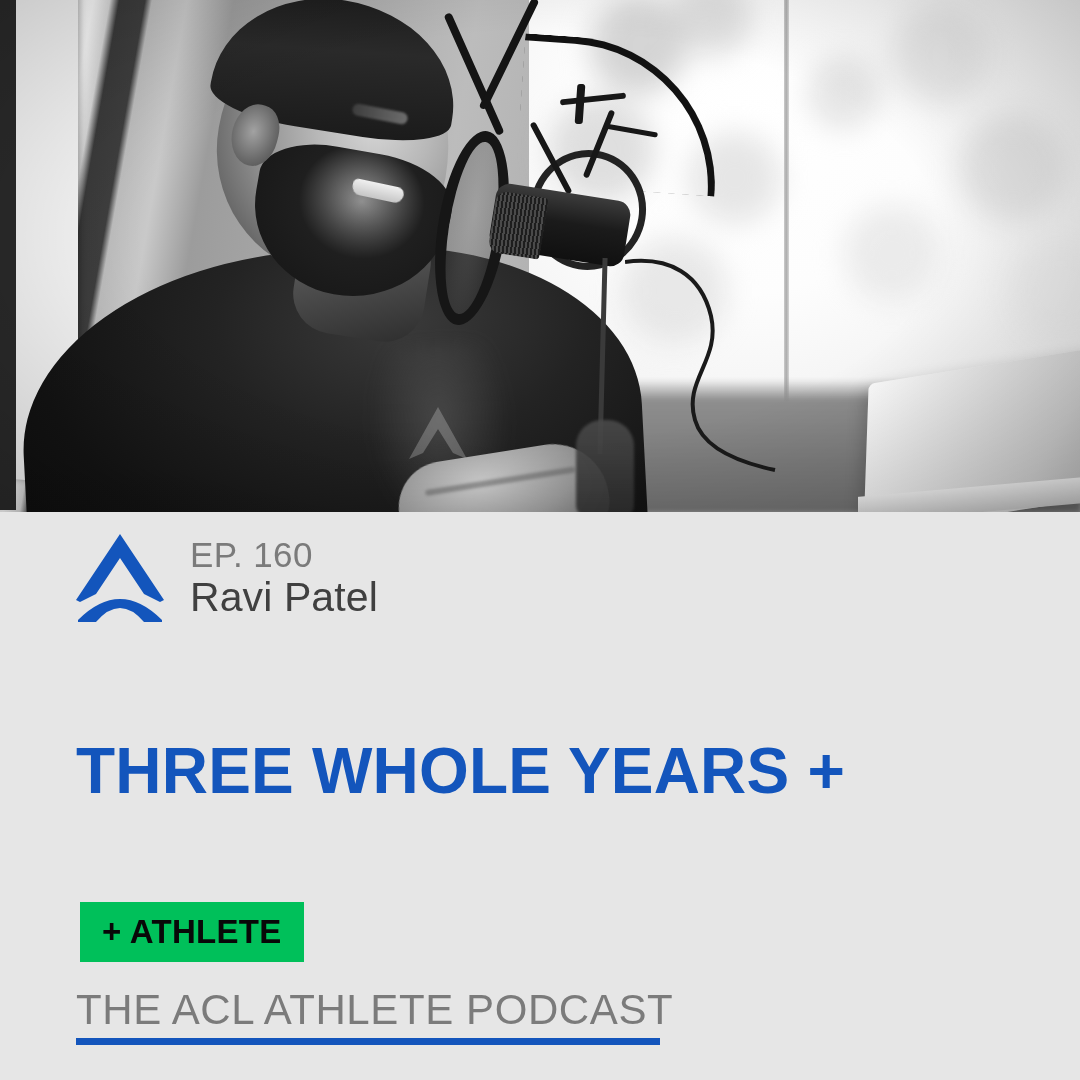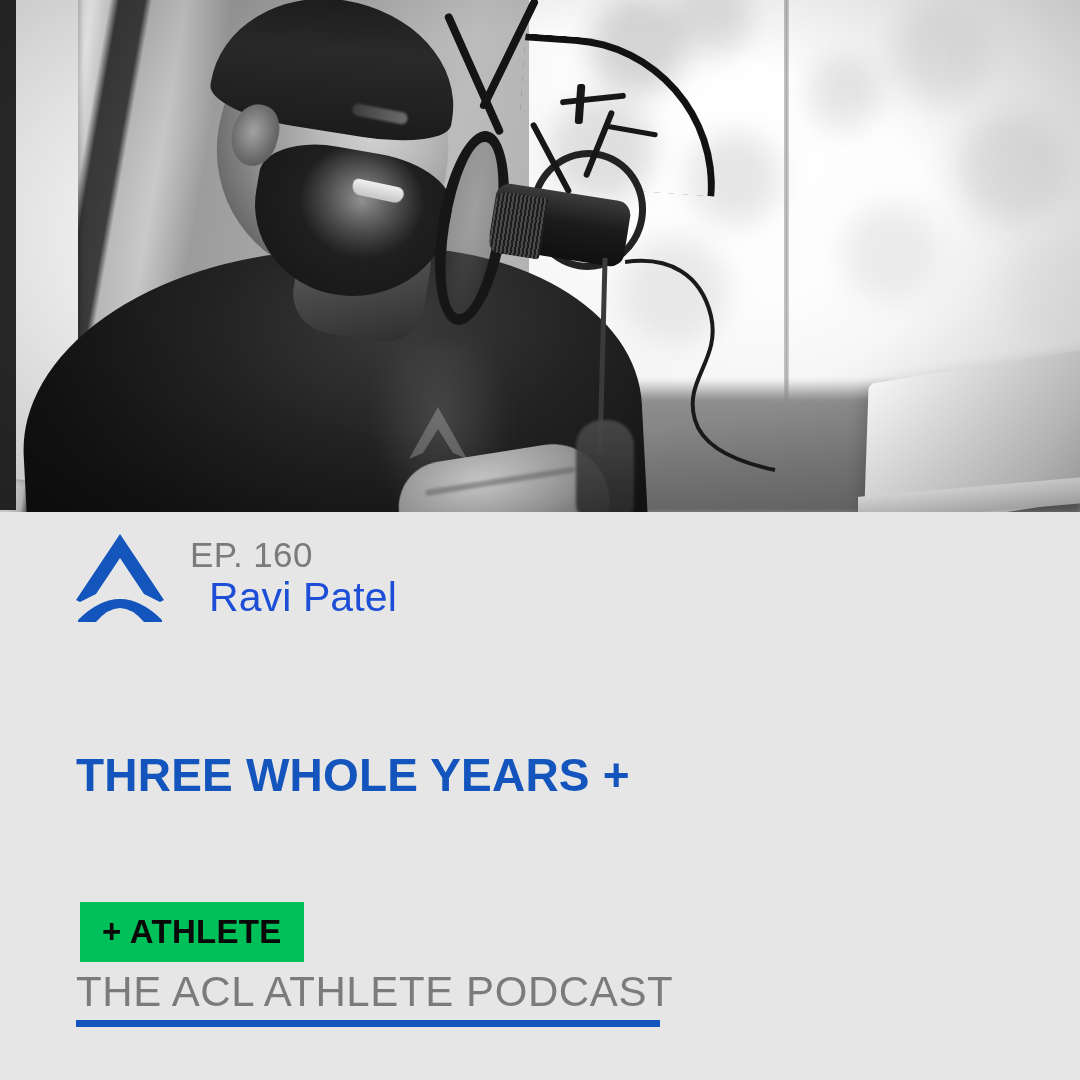--- a/index.html
+++ b/index.html
@@ -369,41 +369,39 @@
     font-weight:500;
     letter-spacing:.4px;
     color:#7b7b7b;
     line-height:1.06;
     white-space:nowrap;
   }
   .ep-guest {
     font-size:41px;
     font-weight:500;
     letter-spacing:.1px;
-    color:#1d4ed8;
+    color:#404040;
     line-height:1.18;
     white-space:nowrap;
-    margin-left:19px;
   }
 
   
   .headline {
     position:absolute;
     left:76px; top:216px;
     width:960px;
   }
   .headline-line {
-    font-size:46px;
+    font-size:64px;
     font-weight:700;
     letter-spacing:.2px;
     line-height:1.36;
     color:#1355bc;
     white-space:nowrap;
     text-transform:uppercase;
-    margin-top:16px;
   }
 
   
   .badge {
     position:absolute;
     left:80px; top:390px;
     background:#00c05a;
     padding:13px 22px 14px 22px;
     display:inline-block;
   }
@@ -412,21 +410,21 @@
     font-weight:700;
     letter-spacing:.3px;
     color:#080808;
     line-height:1;
     white-space:nowrap;
   }
 
   
   .showname {
     position:absolute;
-    left:76px; top:456px;
+    left:76px; top:474px;
   }
   .showname-text {
     font-size:42px;
     font-weight:500;
     letter-spacing:.6px;
     color:#7b7b7b;
     line-height:1.12;
     white-space:nowrap;
     text-transform:uppercase;
   }

